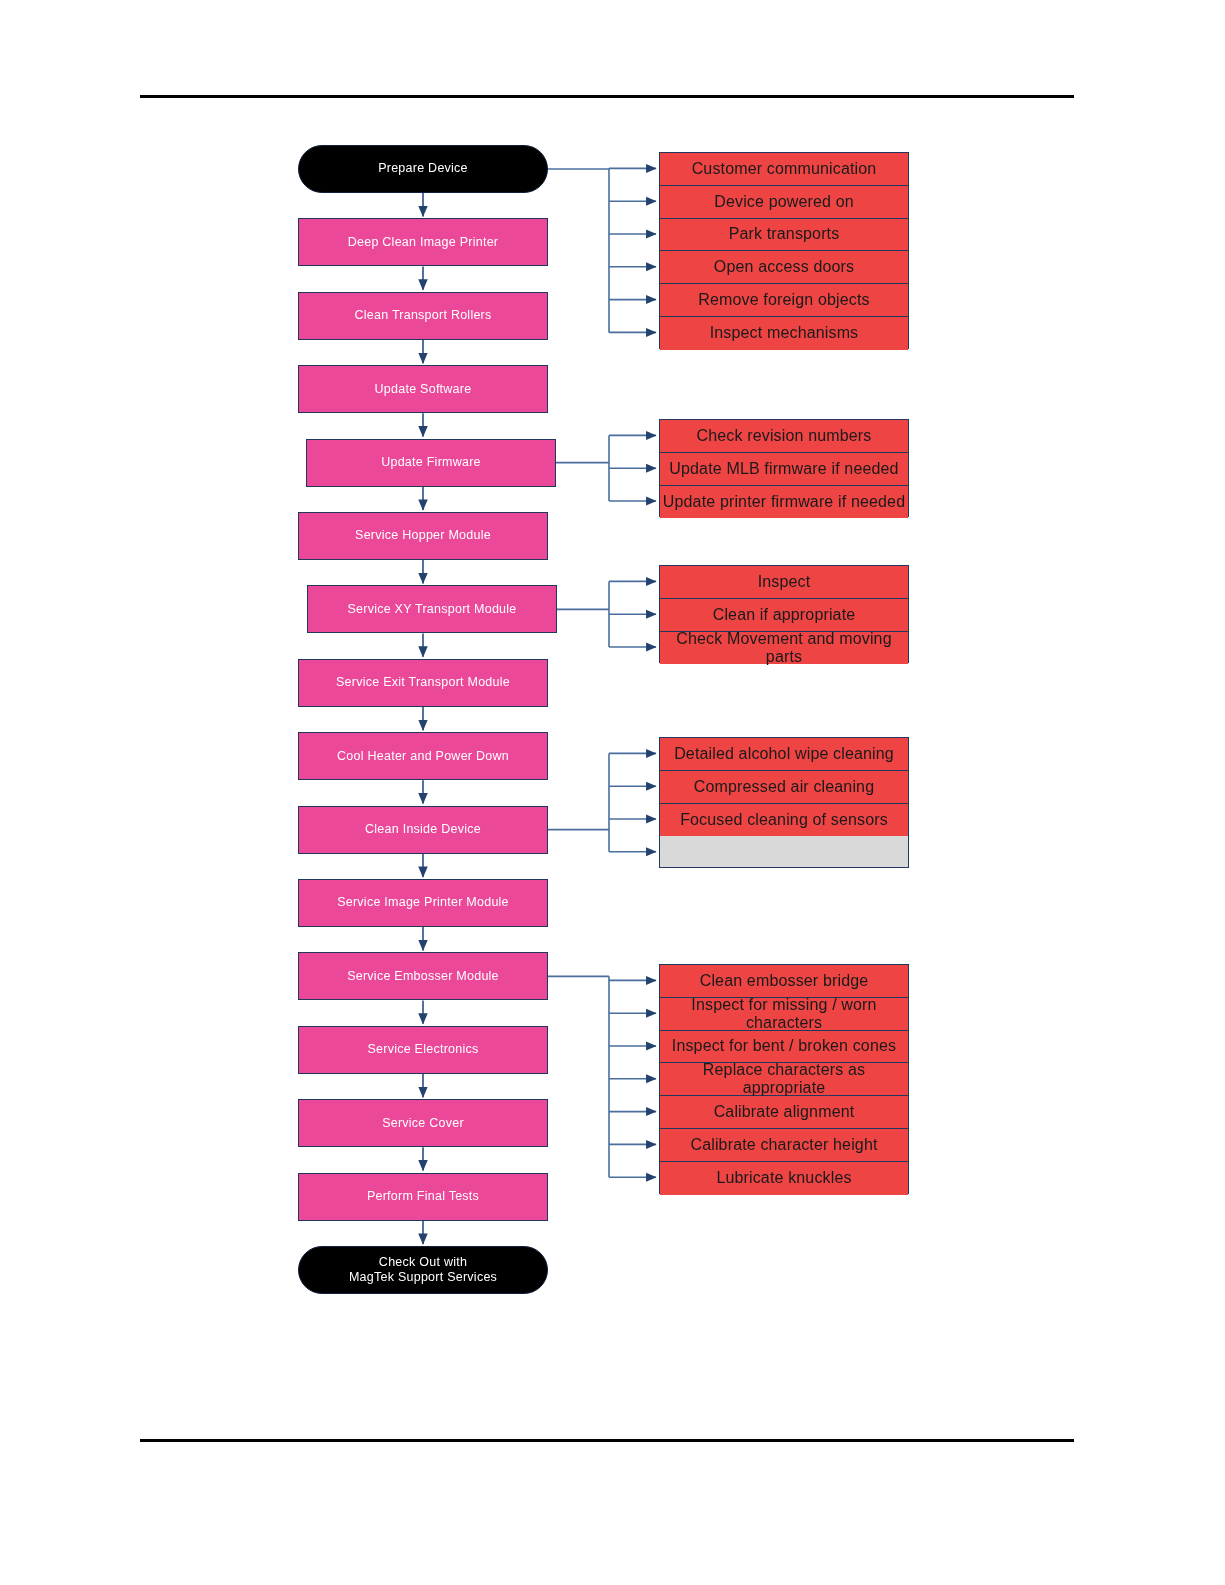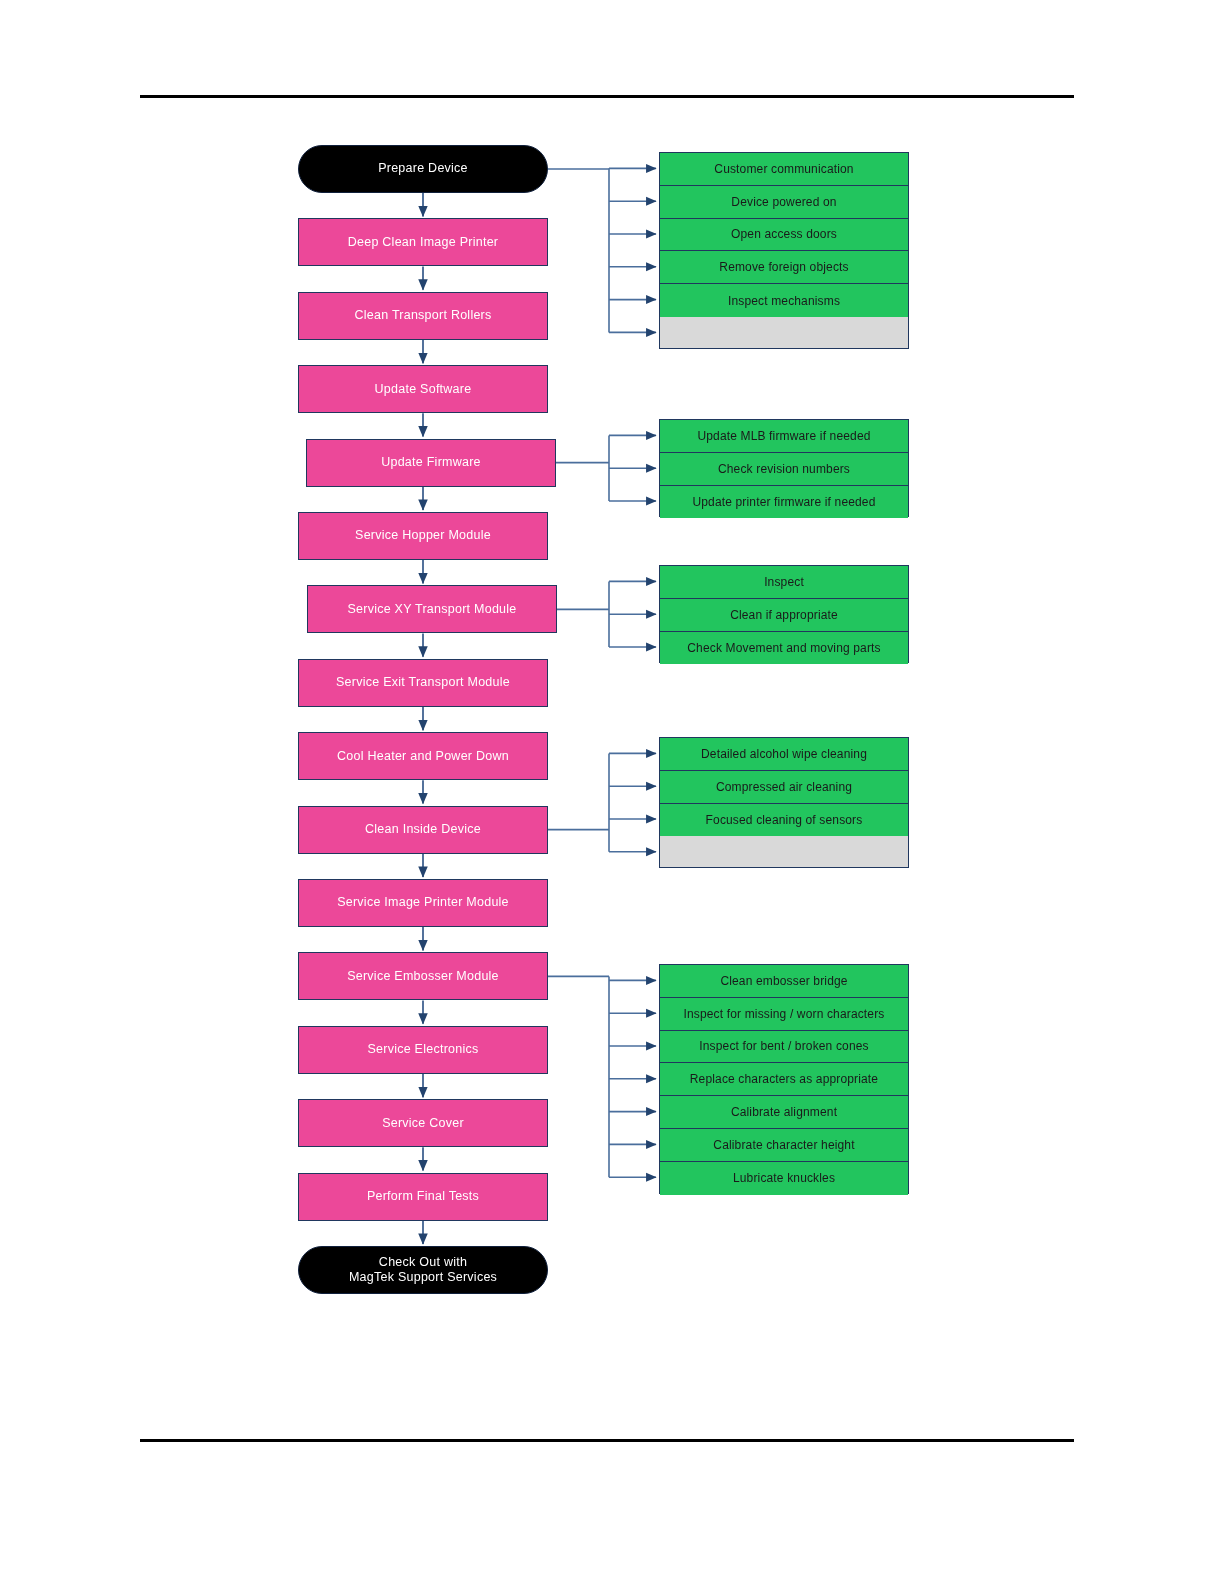--- a/index.html
+++ b/index.html
@@ -79,23 +79,23 @@
     border: 1.6px solid #20375e;
     background: #d9d9d9;
     z-index: 3;
   }
   .subrow {
     box-sizing: border-box;
     display: flex;
     align-items: center;
     justify-content: center;
     text-align: center;
-    background: #22c55e;
+    background: #ef4444;
     color: #1a1a1a;
-    font-size: 12px;
+    font-size: 16px;
     letter-spacing: .15px;
     border-bottom: 1.5px solid #20375e;
   }
   .subrow:last-child { border-bottom: none; }
 </style>
 </head>
 <body>
 
 <div id="page">
 
@@ -177,27 +177,28 @@
         <div class="node process" style="left: 298px; top: 952.4px; width: 250px; height: 48px;">Service Embosser Module</div>
         <div class="node process" style="left: 298px; top: 1025.8px; width: 250px; height: 48px;">Service Electronics</div>
         <div class="node process" style="left: 298px; top: 1099.2px; width: 250px; height: 48px;">Service Cover</div>
         <div class="node process" style="left: 298px; top: 1172.6px; width: 250px; height: 48px;">Perform Final Tests</div>
         <div class="node terminal" style="left: 298px; top: 1246px; width: 250px; height: 48px;">Check Out with<br>MagTek  Support  Services</div>
       </div>
     <div id="details">
         <div class="subgroup" style="left: 659px; top: 152px; width: 250px; height: 196.8px;">
           <div class="subrow" style="height: 32.8px;">Customer communication</div>
           <div class="subrow" style="height: 32.8px;">Device powered  on</div>
+          <div class="subrow" style="height: 32.8px;">Park  transports</div>
           <div class="subrow" style="height: 32.8px;">Open access doors</div>
           <div class="subrow" style="height: 32.8px;">Remove foreign objects</div>
           <div class="subrow" style="height: 32.8px;">Inspect mechanisms</div>
         </div>
         <div class="subgroup" style="left: 659px; top: 419px; width: 250px; height: 98.4px;">
+          <div class="subrow" style="height: 32.8px;">Check revision numbers</div>
           <div class="subrow" style="height: 32.8px;">Update MLB firmware if needed</div>
-          <div class="subrow" style="height: 32.8px;">Check revision numbers</div>
           <div class="subrow" style="height: 32.8px;">Update printer firmware if needed</div>
         </div>
         <div class="subgroup" style="left: 659px; top: 565px; width: 250px; height: 98.4px;">
           <div class="subrow" style="height: 32.8px;">Inspect</div>
           <div class="subrow" style="height: 32.8px;">Clean if appropriate</div>
           <div class="subrow" style="height: 32.8px;">Check Movement and moving parts</div>
         </div>
         <div class="subgroup" style="left: 659px; top: 737px; width: 250px; height: 131.2px;">
           <div class="subrow" style="height: 32.8px;">Detailed alcohol wipe cleaning</div>
           <div class="subrow" style="height: 32.8px;">Compressed air cleaning</div>

